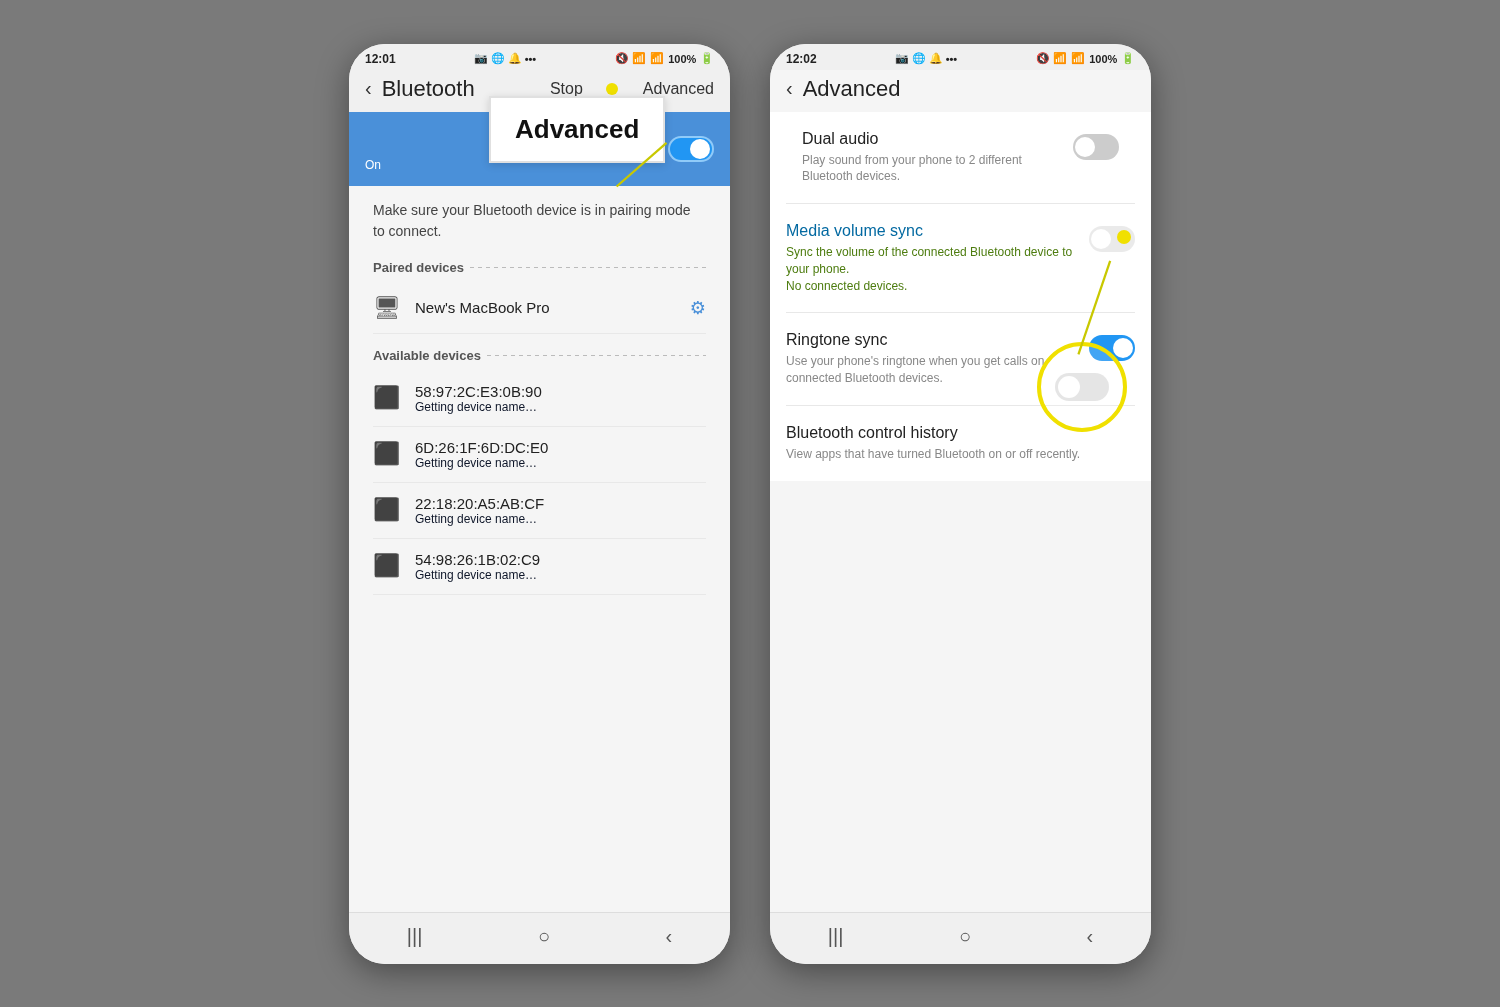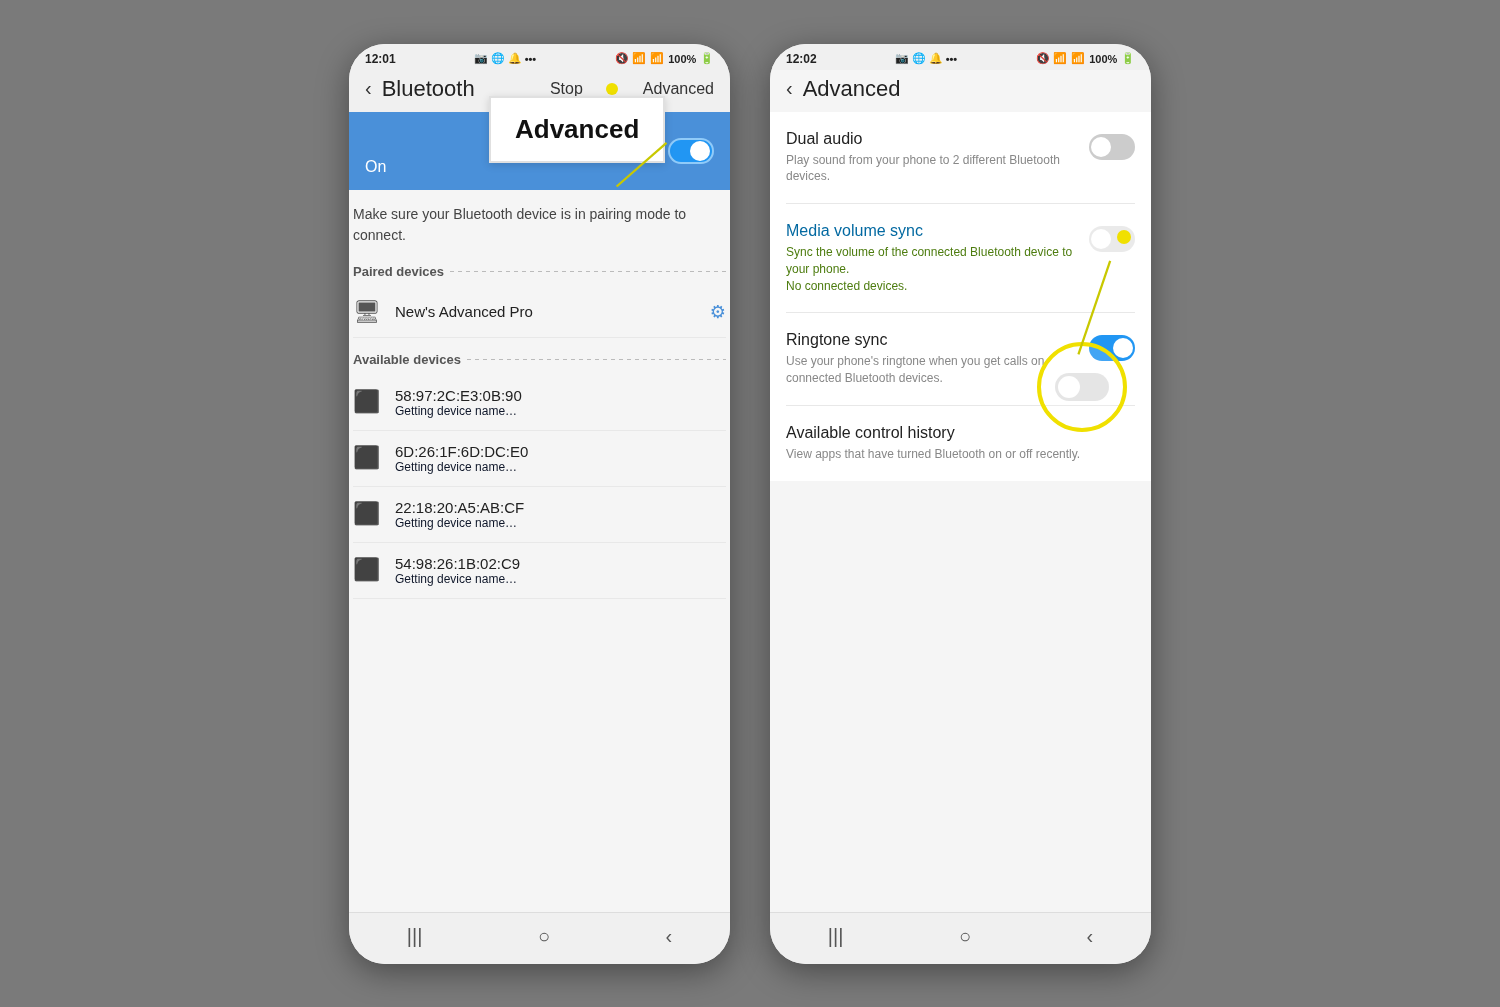--- a/index.html
+++ b/index.html
@@ -137,21 +137,21 @@
       height: 20px;
       background: white;
       border-radius: 50%;
     }
 
     
     .bluetooth-body {
       background: #f5f5f5;
       flex: 1;
       overflow: hidden;
-      padding: 14px 4px 0;
+      padding: 14px 24px 0;
     }
     .pairing-hint {
       font-size: 14px;
       color: #444;
       margin-bottom: 18px;
       line-height: 1.5;
     }
     .section-header {
       font-size: 13px;
       font-weight: 600;
@@ -345,36 +345,36 @@
 
   <div class="advanced-tooltip">
     <span class="advanced-tooltip-text">Advanced</span>
   </div>
 
   <svg class="annotation-svg" viewBox="0 0 420 920" xmlns="http://www.w3.org/2000/svg">
     <line x1="350" y1="62" x2="295" y2="110" stroke="#c8c800" stroke-width="2.5"></line>
   </svg>
 
   <div class="bluetooth-header">
-    <span style="font-size:16px; color:white;margin-top:32px;">On</span>
+    <span style="font-size:12px; color:white;margin-top:32px;">On</span>
     <div class="toggle-on"></div>
   </div>
 
   <div class="bluetooth-body">
     <p class="pairing-hint">Make sure your Bluetooth device is in pairing mode to connect.</p>
 
     <div class="section-header">
       <span>Paired devices</span>
       <div class="section-divider"></div>
     </div>
 
     <div class="device-item">
       <span class="device-icon">🖥</span>
       <div class="device-info">
-        <div class="device-name">New's Advanced Pro</div>
+        <div class="device-name">New's MacBook Pro</div>
       </div>
       <span class="gear-icon">⚙</span>
     </div>
 
     <div class="section-header" style="margin-top:14px;">
       <span>Available devices</span>
       <div class="section-divider"></div>
     </div>
 
     <div class="device-item">
@@ -439,21 +439,21 @@
 
   <div class="adv-app-bar">
     <span class="back-arrow">‹</span>
     <span class="app-title">Advanced</span>
   </div>
 
   <div class="adv-body">
 
     <div style="background:white; margin-bottom:8px;">
 
-      <div class="adv-item" style="padding: 18px 16px;">
+      <div class="adv-item" style="padding: 18px 32px;">
         <div class="adv-item-text">
           <div class="adv-item-title">Dual audio</div>
           <div class="adv-item-desc">Play sound from your phone to 2 different Bluetooth devices.</div>
         </div>
         <div class="toggle-gray"></div>
       </div>
 
       <div style="height:1px; background:#e8e8e8; margin:0 16px;"></div>
 
       <div class="adv-item" style="padding: 18px 16px;">
@@ -471,21 +471,21 @@
           <div class="adv-item-title">Ringtone sync</div>
           <div class="adv-item-desc">Use your phone's ringtone when you get calls on connected Bluetooth devices.</div>
         </div>
         <div class="toggle-blue"></div>
       </div>
 
       <div style="height:1px; background:#e8e8e8; margin:0 16px;"></div>
 
       <div class="adv-item" style="padding: 18px 16px;">
         <div class="adv-item-text">
-          <div class="adv-item-title">Available control history</div>
+          <div class="adv-item-title">Bluetooth control history</div>
           <div class="adv-item-desc">View apps that have turned Bluetooth on or off recently.</div>
         </div>
       </div>
 
     </div>
   </div>
 
   <div class="nav-bar">
     <span class="nav-icon">|||</span>
     <span class="nav-icon">○</span>

